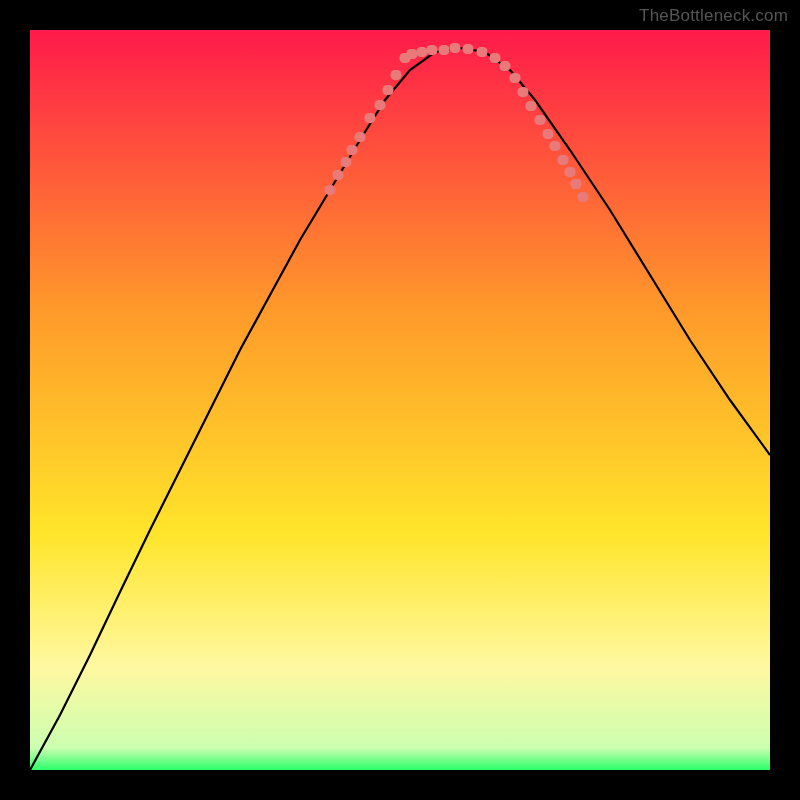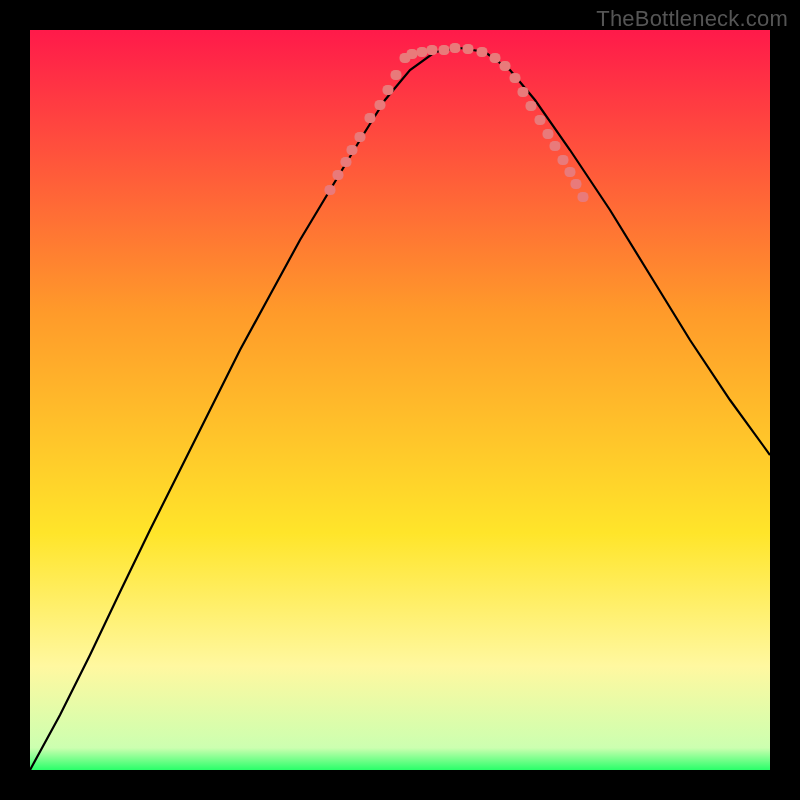--- a/index.html
+++ b/index.html
@@ -23,21 +23,21 @@
     position: absolute;
     left: 0; top: 0;
     width: 100%;
     height: 100%;
   }
   .watermark {
     position: absolute;
     top: 6px;
     right: 12px;
     color: #555;
-    font-size: 22px;
+    font-size: 17px;
     font-weight: 500;
     letter-spacing: 0.2px;
     z-index: 5;
   }
   svg.curve {
     position: absolute;
     left: 0; top: 0;
     width: 100%;
     height: 100%;
     z-index: 3;

